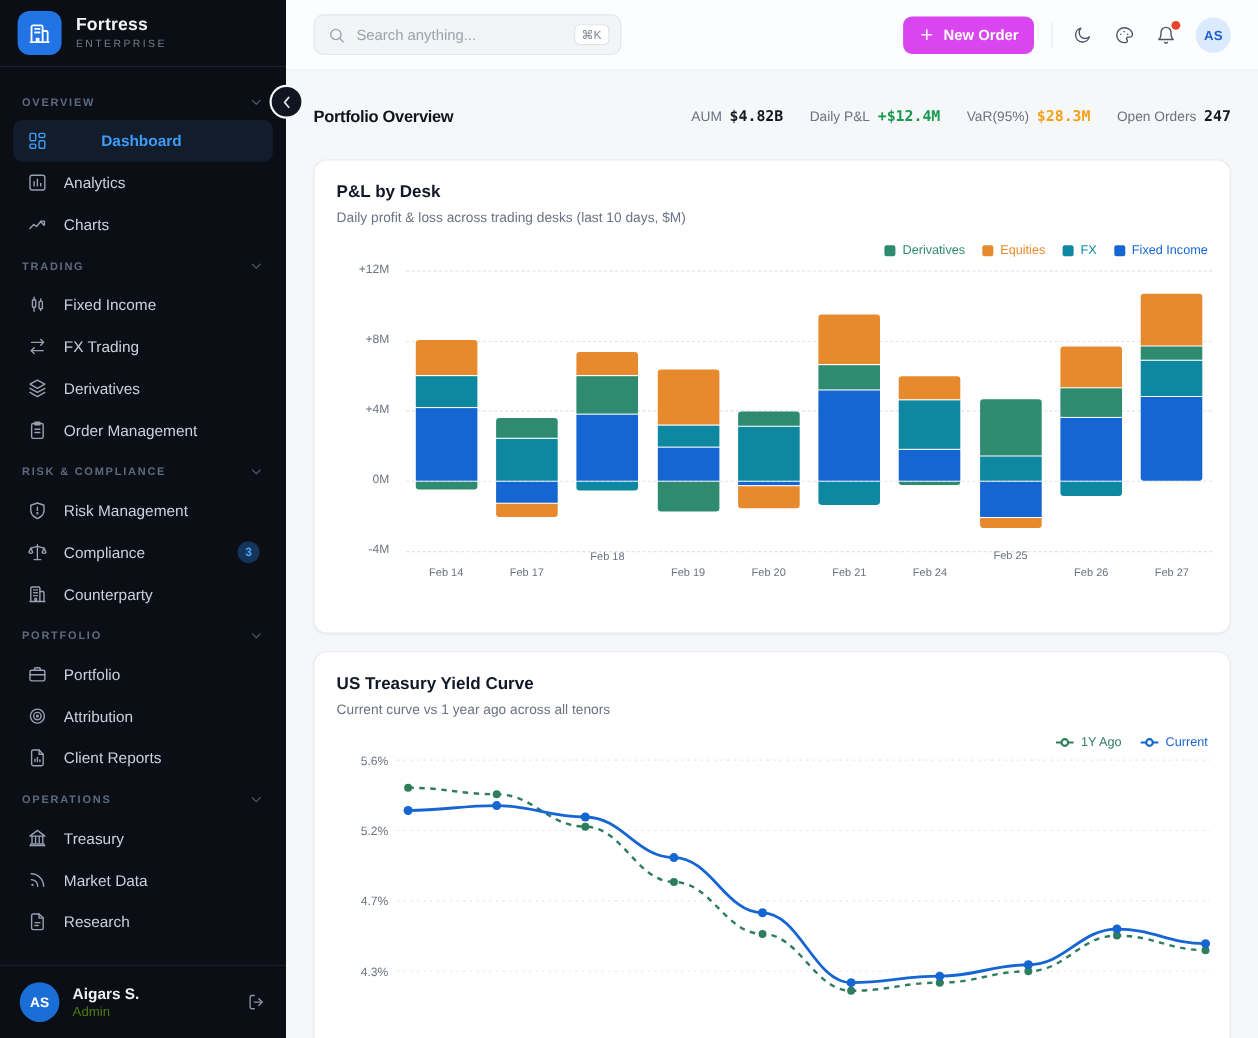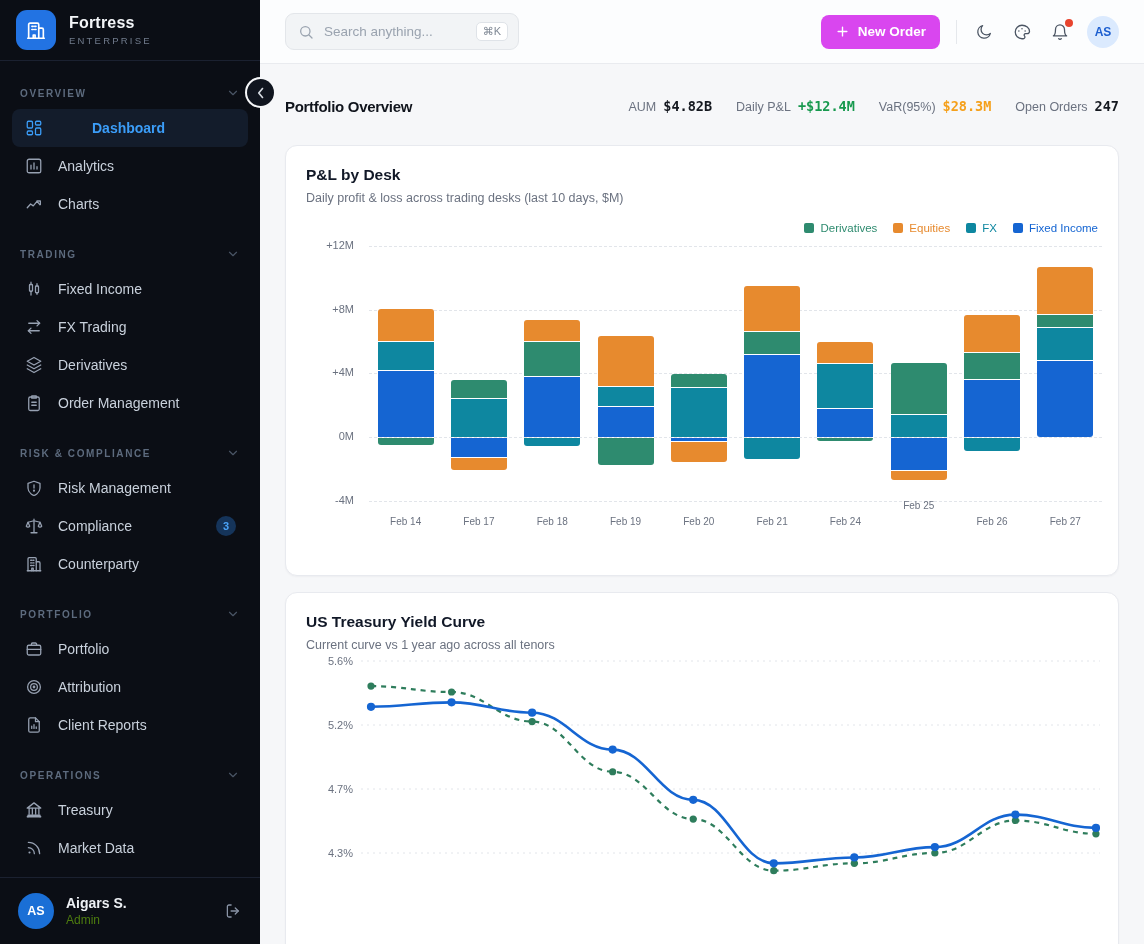--- a/index.html
+++ b/index.html
@@ -7,21 +7,21 @@
   .app{display:flex;width:1144px;height:944px;position:relative;}
 
   
   .sidebar{width:260px;min-width:260px;height:944px;background:#0b0e15;position:relative;overflow:hidden;}
   .brand{display:flex;align-items:center;gap:13px;padding:11px 16px;height:38px;}
   .brand-logo{width:40px;height:40px;border-radius:11px;background:#2273e3;display:flex;align-items:center;justify-content:center;color:#fff;}
   .brand-name{color:#f3f5f8;font-size:16px;font-weight:700;letter-spacing:.2px;}
   .brand-tier{color:#707b8c;font-size:9.5px;letter-spacing:2.2px;margin-top:3px;}
   .side-divider{height:1px;background:#1b2130;margin:0;}
   .side-nav{padding-top:25px;}
-  .nav-section{margin-top:24px;}
+  .nav-section{margin-top:12px;}
   .nav-section:first-child{margin-top:0;}
   .nav-header{display:flex;align-items:center;justify-content:space-between;height:14px;margin:0 20px 9px 20px;
     color:#5d6b7e;font-size:10px;font-weight:700;letter-spacing:1.6px;cursor:pointer;gap:48px;}
   .nav-header .chev{color:#4a5565;display:flex;}
   .nav-item{display:flex;align-items:center;gap:14px;height:38px;margin:0 12px;padding:0 12px;border-radius:8px;
     color:#c9d1dc;font-size:14px;cursor:pointer;position:relative;}
   .nav-item .nicon{width:20px;height:20px;color:#97a1b2;display:flex;align-items:center;justify-content:center;flex:0 0 20px;}
   .nav-item.active{background:#131c2b;color:#3b9df8;font-weight:600;gap:48px;}
   .nav-item.active .nicon{color:#3b9df8;}
   .nav-badge{margin-left:auto;min-width:20px;height:20px;border-radius:10px;background:#15345a;color:#4aa3f8;
@@ -35,21 +35,21 @@
   .logout{margin-left:auto;color:#8a94a6;cursor:pointer;display:flex;}
 
   .collapse-btn{position:absolute;left:247px;top:79px;width:27px;height:27px;border-radius:50%;background:#10151f;
     color:#d6dbe2;display:flex;align-items:center;justify-content:center;z-index:6;cursor:pointer;
     box-shadow:0 0 0 2px #f6f7f9;}
 
   
   .main-col{flex:1;display:flex;flex-direction:column;min-width:0;}
   .topbar{height:64px;background:#fcfdfe;border-bottom:1px solid #e9ebef;display:flex;align-items:center;
     padding:0 25px;box-sizing:border-box;justify-content:space-between;}
-  .search{width:234px;height:37px;background:#f2f4f6;border:1px solid #e3e6ea;border-radius:9px;display:flex;
+  .search{width:280px;height:37px;background:#f2f4f6;border:1px solid #e3e6ea;border-radius:9px;display:flex;
     align-items:center;gap:10px;padding:0 10px 0 12px;box-sizing:border-box;color:#9aa3af;cursor:text;}
   .search .ph{font-size:13.5px;color:#9aa3af;flex:1;}
   .search kbd{font-family:"Liberation Sans",sans-serif;font-size:11px;color:#818a96;background:#fff;
     border:1px solid #dfe3e8;border-radius:5px;padding:2px 6px;}
   .topbar-right{display:flex;align-items:center;gap:16px;}
   .btn-primary{display:flex;align-items:center;gap:8px;background:#d946ef;border:none;color:#fff;font-size:13.5px;
     font-weight:600;height:34px;padding:0 14px;border-radius:8px;cursor:pointer;font-family:inherit;}
   .tb-divider{width:1px;height:24px;background:#e5e8ec;}
   .icon-btn{width:22px;height:22px;color:#4b5563;display:flex;align-items:center;justify-content:center;cursor:pointer;position:relative;}
   .bell-dot{position:absolute;top:-2px;right:-2px;width:8px;height:8px;border-radius:50%;background:#e8442e;}
@@ -451,21 +451,21 @@
             <div class="xtick" style="left: 64.65px; top: 277.8px;">Feb 14</div>
             <div class="bseg" style="left: 144.95px; top: 199.6px; height: 19.7025px; background: rgb(21, 101, 210);"></div>
             <div class="bseg" style="left: 144.95px; top: 161.38px; height: 37.22px; background: rgb(14, 135, 160);"></div>
             <div class="bseg" style="left: 144.95px; top: 142.27px; height: 18.11px; background: rgb(46, 139, 111); border-top-left-radius: 3px; border-top-right-radius: 3px;"></div>
             <div class="bseg" style="left: 144.95px; top: 220.303px; height: 11.74px; background: rgb(231, 138, 46); border-bottom-left-radius: 3px; border-bottom-right-radius: 3px;"></div>
             <div class="xtick" style="left: 137.95px; top: 277.8px;">Feb 17</div>
             <div class="bseg" style="left: 218.25px; top: 139.085px; height: 59.515px; background: rgb(21, 101, 210);"></div>
             <div class="bseg" style="left: 218.25px; top: 199.6px; height: 8.555px; background: rgb(14, 135, 160); border-bottom-left-radius: 3px; border-bottom-right-radius: 3px;"></div>
             <div class="bseg" style="left: 218.25px; top: 104.05px; height: 34.035px; background: rgb(46, 139, 111);"></div>
             <div class="bseg" style="left: 218.25px; top: 81.755px; height: 21.295px; background: rgb(231, 138, 46); border-top-left-radius: 3px; border-top-right-radius: 3px;"></div>
-            <div class="xtick" style="left: 211.25px; top: 278px;">Feb 18</div>
+            <div class="xtick" style="left: 211.25px; top: 263px;">Feb 18</div>
             <div class="bseg" style="left: 291.55px; top: 169.343px; height: 29.2575px; background: rgb(21, 101, 210);"></div>
             <div class="bseg" style="left: 291.55px; top: 148.64px; height: 19.7025px; background: rgb(14, 135, 160);"></div>
             <div class="bseg" style="left: 291.55px; top: 199.6px; height: 27.665px; background: rgb(46, 139, 111); border-bottom-left-radius: 3px; border-bottom-right-radius: 3px;"></div>
             <div class="bseg" style="left: 291.55px; top: 97.68px; height: 49.96px; background: rgb(231, 138, 46); border-top-left-radius: 3px; border-top-right-radius: 3px;"></div>
             <div class="xtick" style="left: 284.55px; top: 277.8px;">Feb 19</div>
             <div class="bseg" style="left: 364.85px; top: 199.6px; height: 3.7775px; background: rgb(21, 101, 210);"></div>
             <div class="bseg" style="left: 364.85px; top: 150.233px; height: 48.3675px; background: rgb(14, 135, 160);"></div>
             <div class="bseg" style="left: 364.85px; top: 135.9px; height: 13.3325px; background: rgb(46, 139, 111); border-top-left-radius: 3px; border-top-right-radius: 3px;"></div>
             <div class="bseg" style="left: 364.85px; top: 204.378px; height: 19.7025px; background: rgb(231, 138, 46); border-bottom-left-radius: 3px; border-bottom-right-radius: 3px;"></div>
             <div class="xtick" style="left: 357.85px; top: 277.8px;">Feb 20</div>
@@ -493,20 +493,36 @@
             <div class="bseg" style="left: 731.35px; top: 89.7175px; height: 32.4425px; background: rgb(14, 135, 160);"></div>
             <div class="bseg" style="left: 731.35px; top: 76.9775px; height: 11.74px; background: rgb(46, 139, 111);"></div>
             <div class="bseg" style="left: 731.35px; top: 29.2025px; height: 46.775px; background: rgb(231, 138, 46); border-top-left-radius: 3px; border-top-right-radius: 3px;"></div>
             <div class="xtick" style="left: 724.35px; top: 277.8px;">Feb 27</div>
           </div>
       </section>
 
       <section class="card" id="yield-card">
         <h3>US Treasury Yield Curve</h3>
         <p class="sub">Current curve vs 1 year ago across all tenors</p>
+        <div class="legend" id="line-legend">
+            <div class="lg-item">
+              <svg width="18" height="10">
+      <line x1="1" y1="5" x2="17" y2="5" stroke="#2e7d5c" stroke-width="2"></line>
+      <circle cx="9" cy="5" r="3" fill="#fff" stroke="#2e7d5c" stroke-width="2"></circle>
+    </svg>
+              <span style="color:#2e7d5c">1Y Ago</span>
+            </div>
+            <div class="lg-item">
+              <svg width="18" height="10">
+      <line x1="1" y1="5" x2="17" y2="5" stroke="#1565d2" stroke-width="2"></line>
+      <circle cx="9" cy="5" r="3" fill="#fff" stroke="#1565d2" stroke-width="2"></circle>
+    </svg>
+              <span style="color:#1565d2">Current</span>
+            </div>
+          </div>
         <div class="line-wrap">
           <svg id="line-chart" width="794" height="250">
               <line x1="55" x2="794" y1="6" y2="6" stroke="#e2e5ea" stroke-dasharray="2 4"></line>
               <text x="47" y="10" text-anchor="end" fill="#6b7280" font-size="11">5.6%</text>
               <line x1="55" x2="794" y1="70" y2="70" stroke="#e2e5ea" stroke-dasharray="2 4"></line>
               <text x="47" y="74" text-anchor="end" fill="#6b7280" font-size="11">5.2%</text>
               <line x1="55" x2="794" y1="134" y2="134" stroke="#e2e5ea" stroke-dasharray="2 4"></line>
               <text x="47" y="138" text-anchor="end" fill="#6b7280" font-size="11">4.7%</text>
               <line x1="55" x2="794" y1="198" y2="198" stroke="#e2e5ea" stroke-dasharray="2 4"></line>
               <text x="47" y="202" text-anchor="end" fill="#6b7280" font-size="11">4.3%</text>

